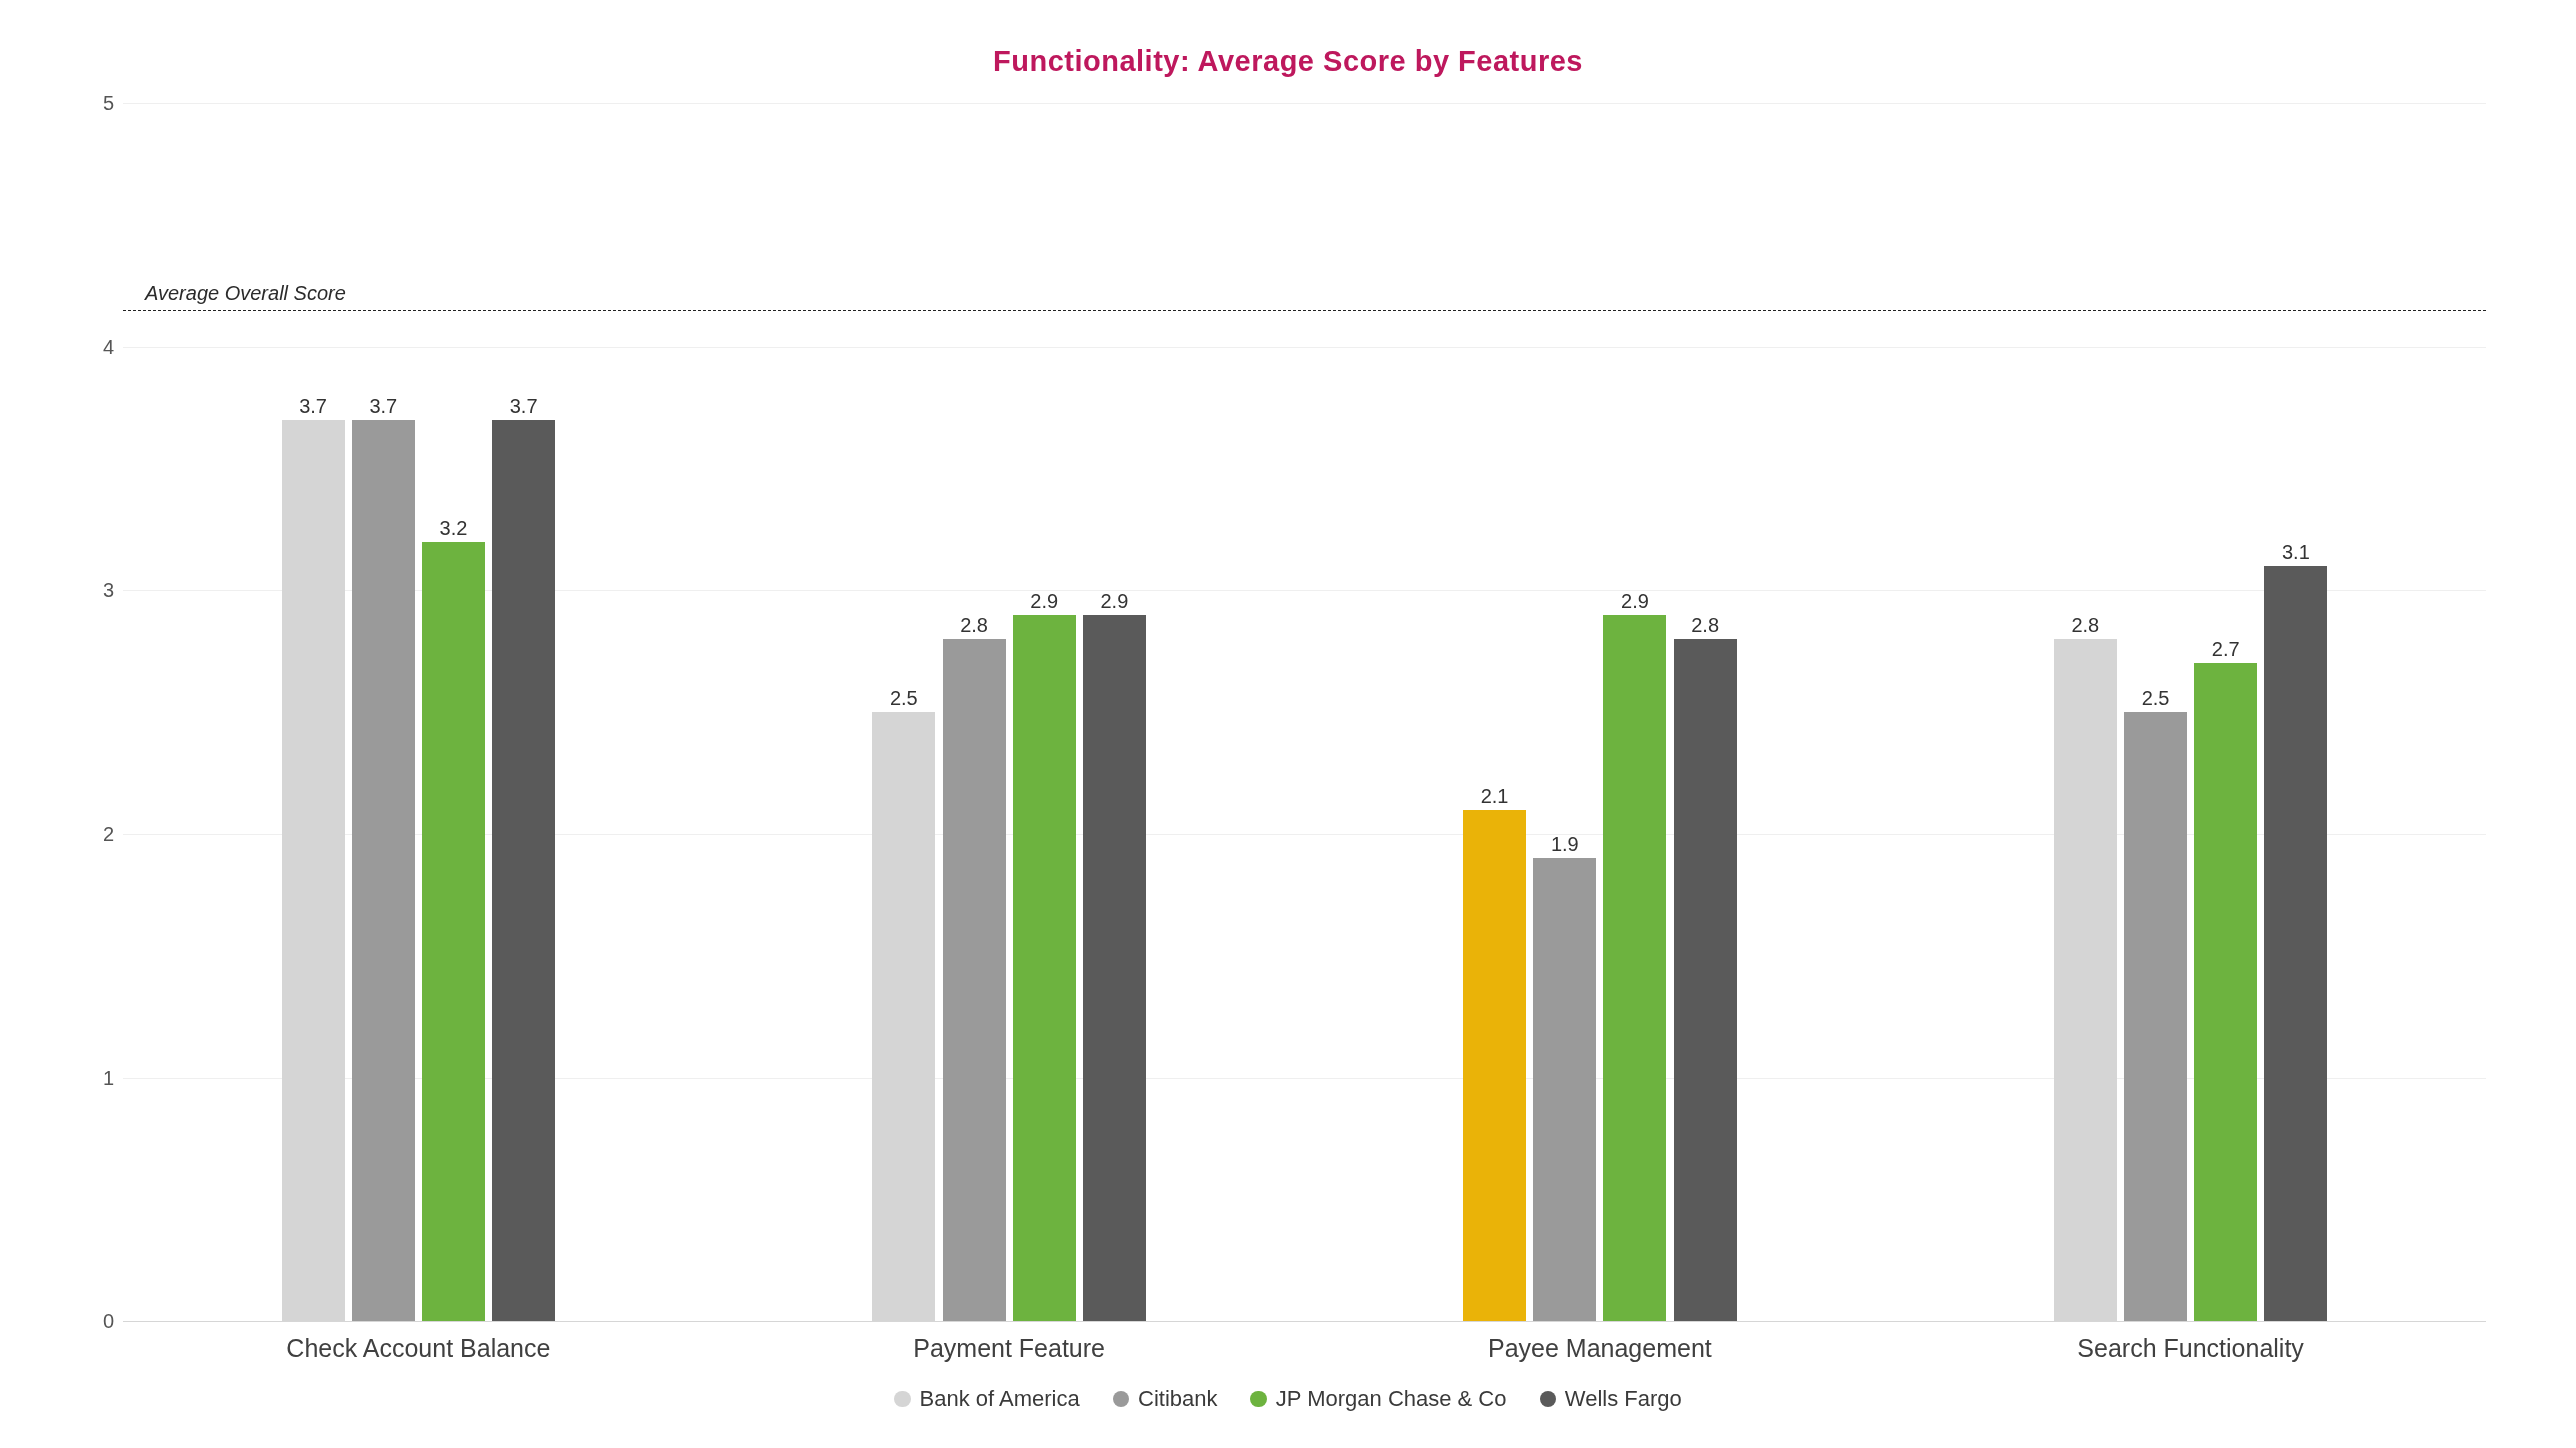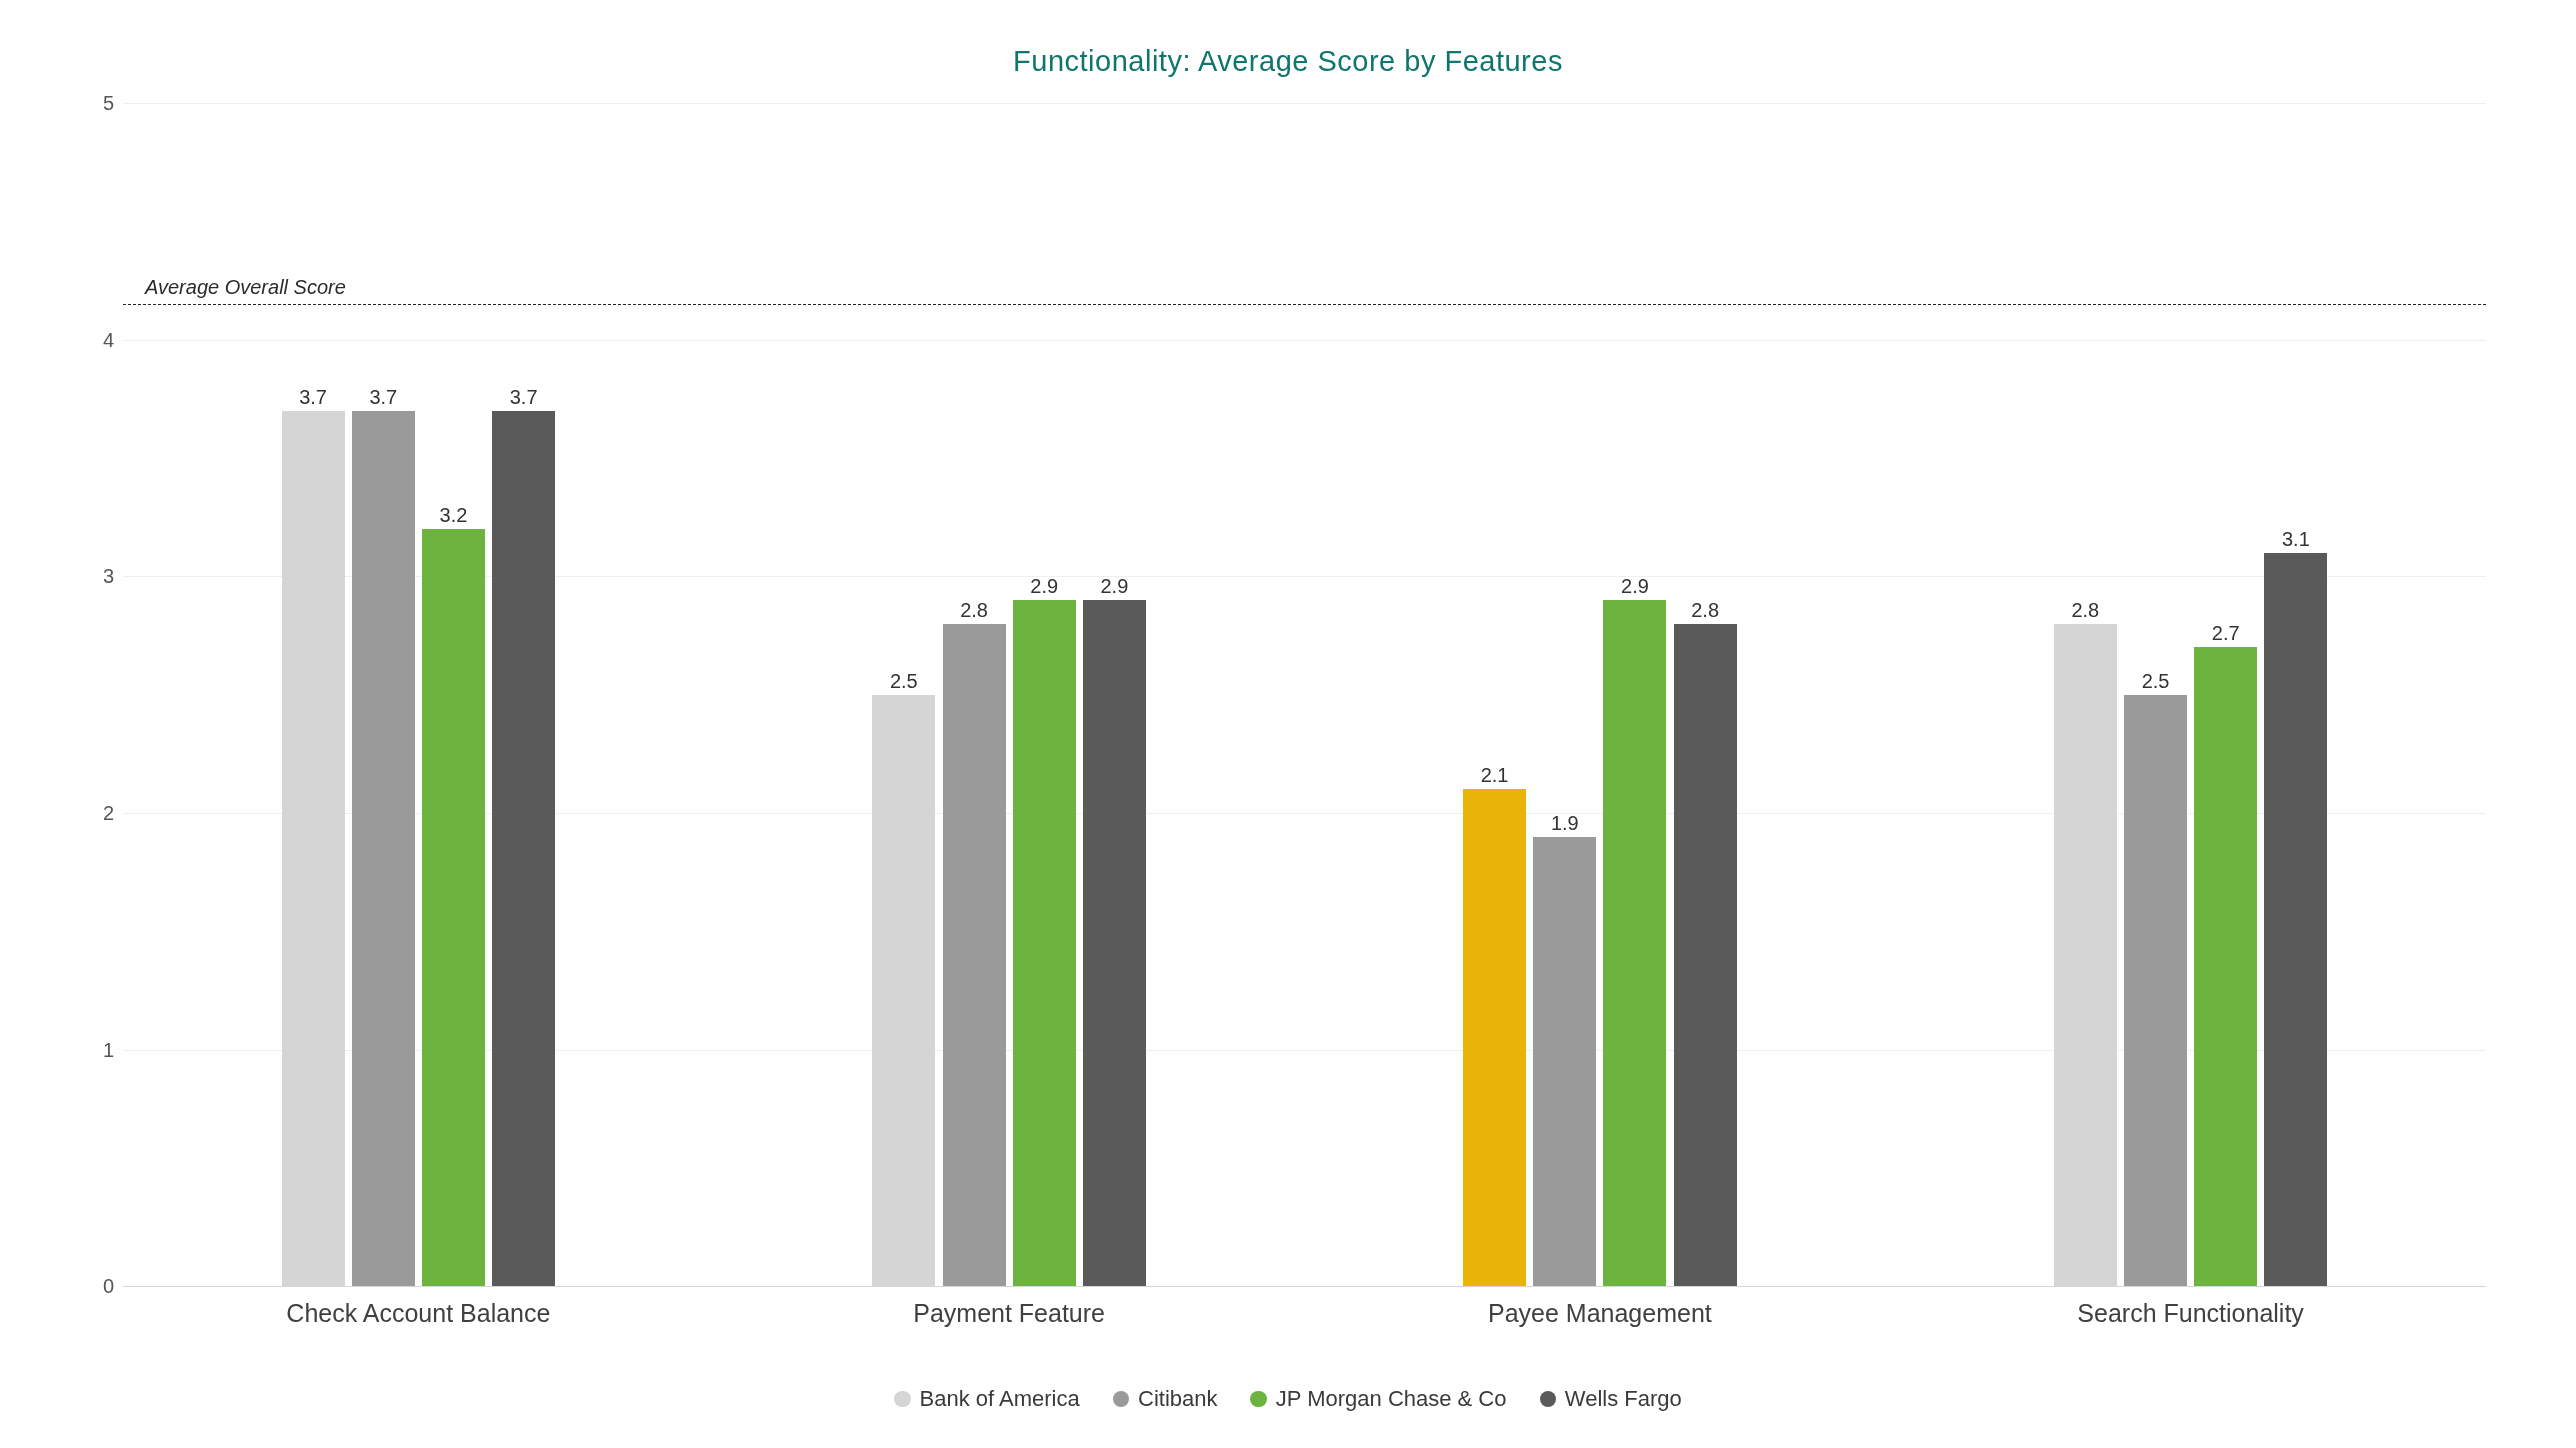--- a/index.html
+++ b/index.html
@@ -16,23 +16,23 @@
     width: 100%;
     height: 100%;
     padding: 36px 81px 36px 81px;
     display: flex;
     flex-direction: column;
   }
   .title {
     text-align: center;
     font-size: 29px;
     letter-spacing: 0.5px;
-    color: #0f766e;
+    color: #be185d;
     margin: 9px 0 25px 0;
-    font-weight: 400;
+    font-weight: 700;
   }
   .plot {
     position: relative;
     flex: 1 1 auto;
     margin-left: 42px; 
     margin-right: 9px;
   }
   .grid, .bars, .overlay {
     position: absolute;
     left: 0; right: 0; top: 0; bottom: 0;
@@ -105,21 +105,21 @@
     flex: 1 1 0;
     text-align: center;
     font-size: 25px;
     color: #404040;
   }
   .legend {
     display: flex;
     justify-content: center;
     align-items: center;
     gap: 33px;
-    margin-top: 58px;
+    margin-top: 23px;
     font-size: 22px;
     color: #3a3a3a;
   }
   .swatch {
     display: inline-block;
     width: 16.3px;
     height: 16.3px;
     border-radius: 50%;
     margin-right: 9px;
     vertical-align: -1.8px;

